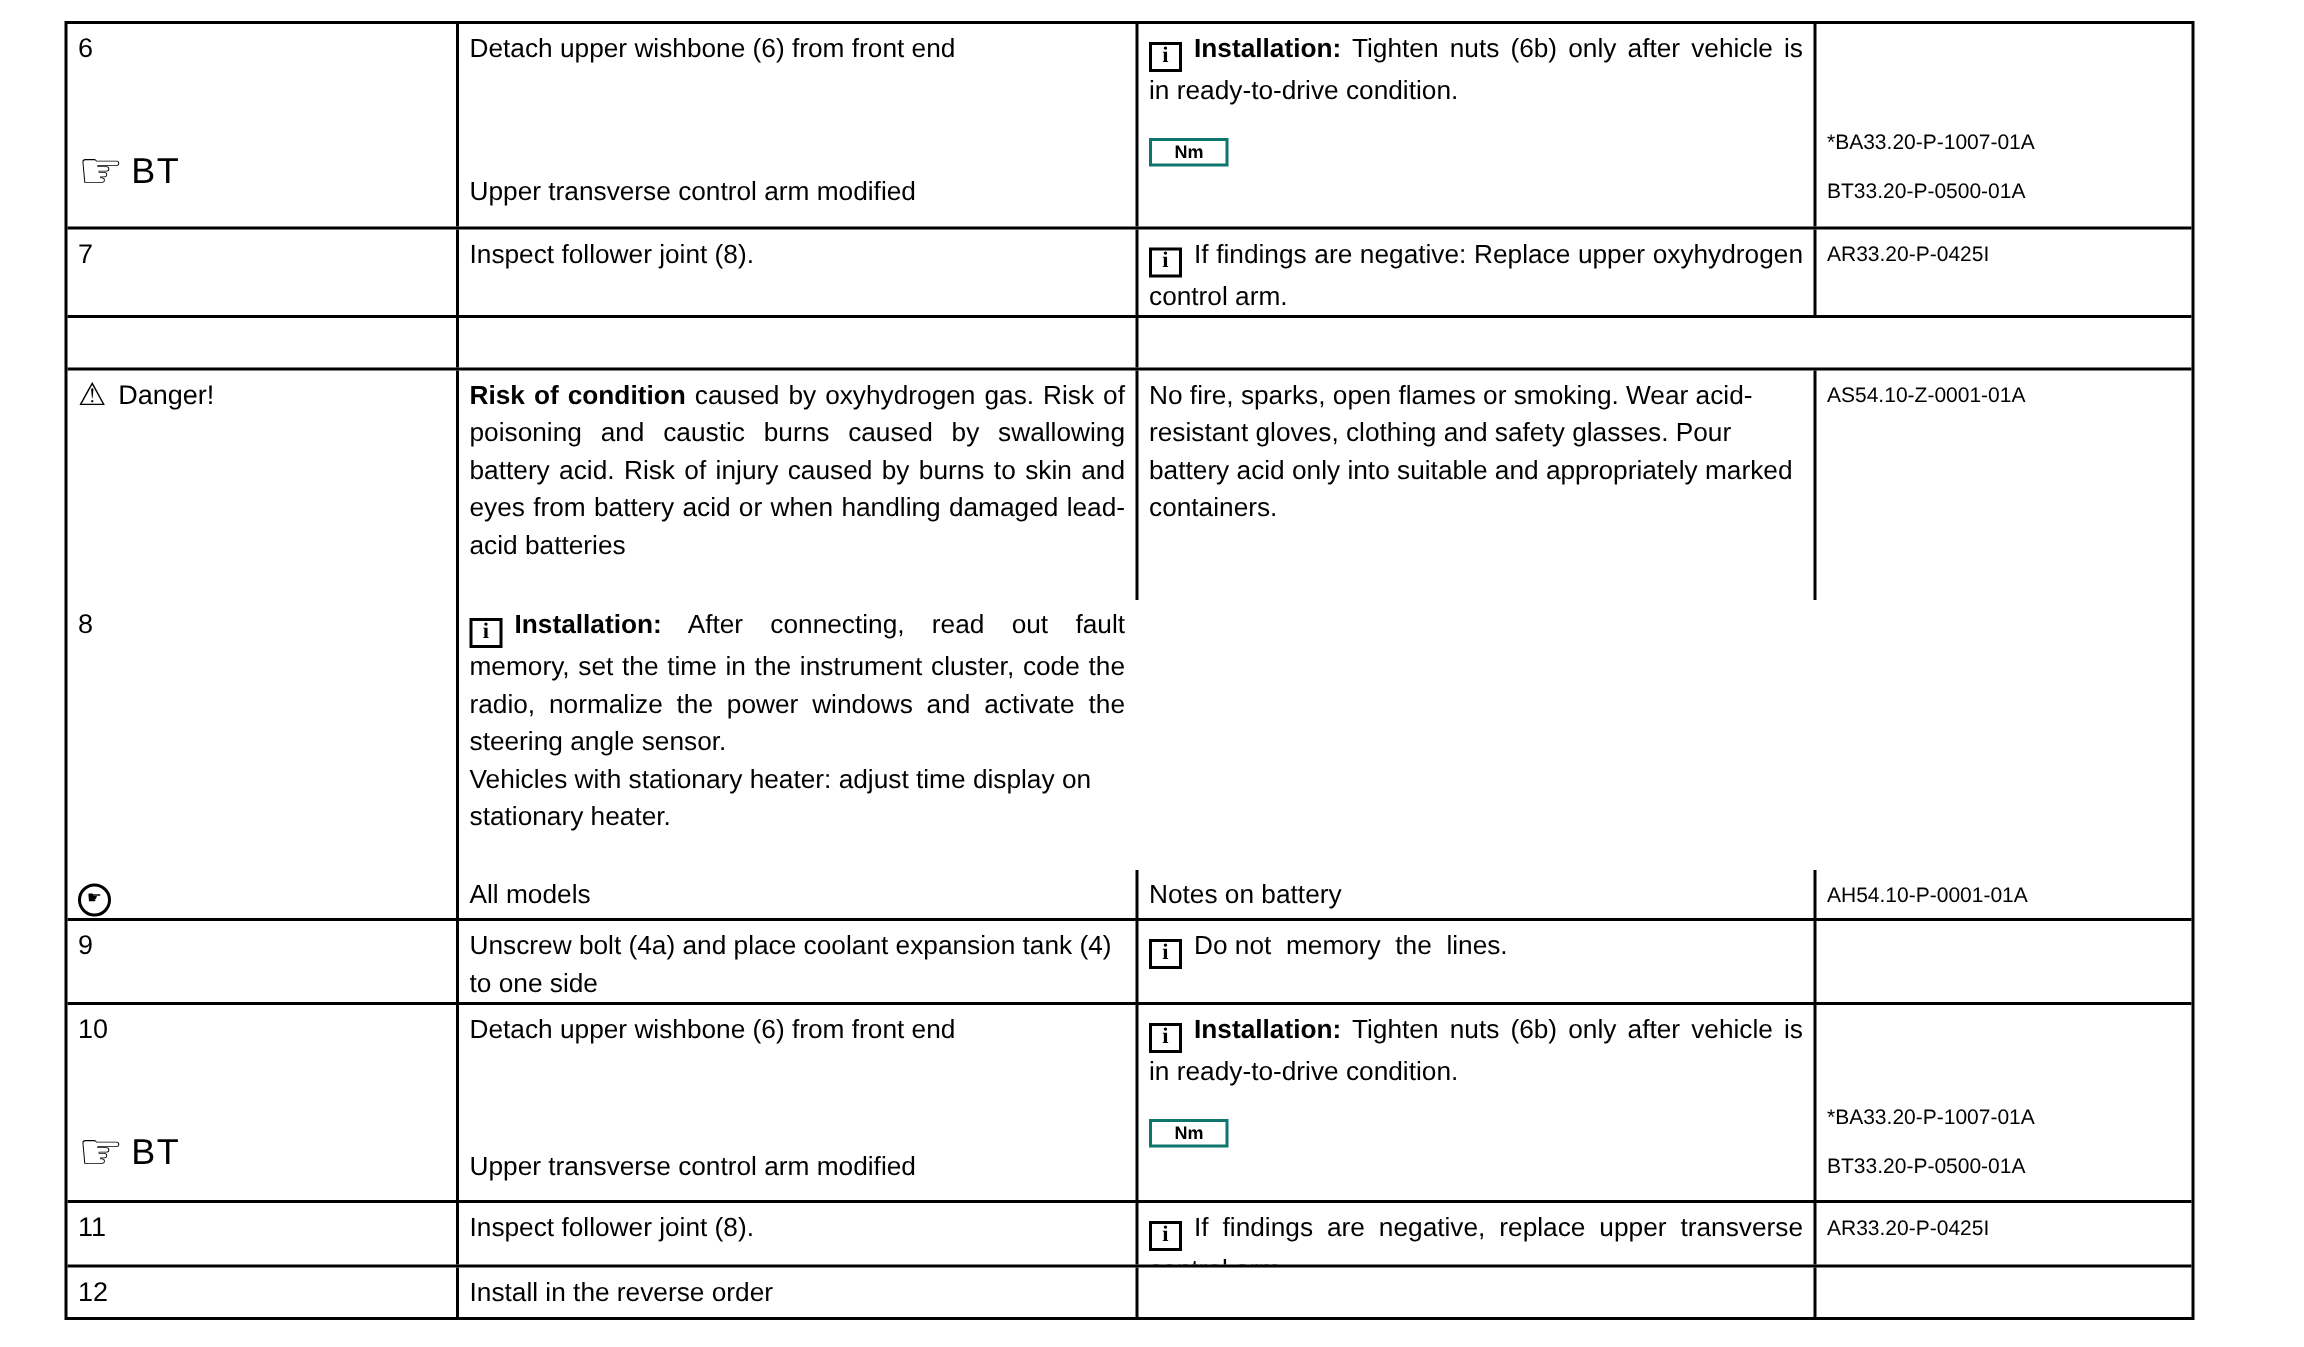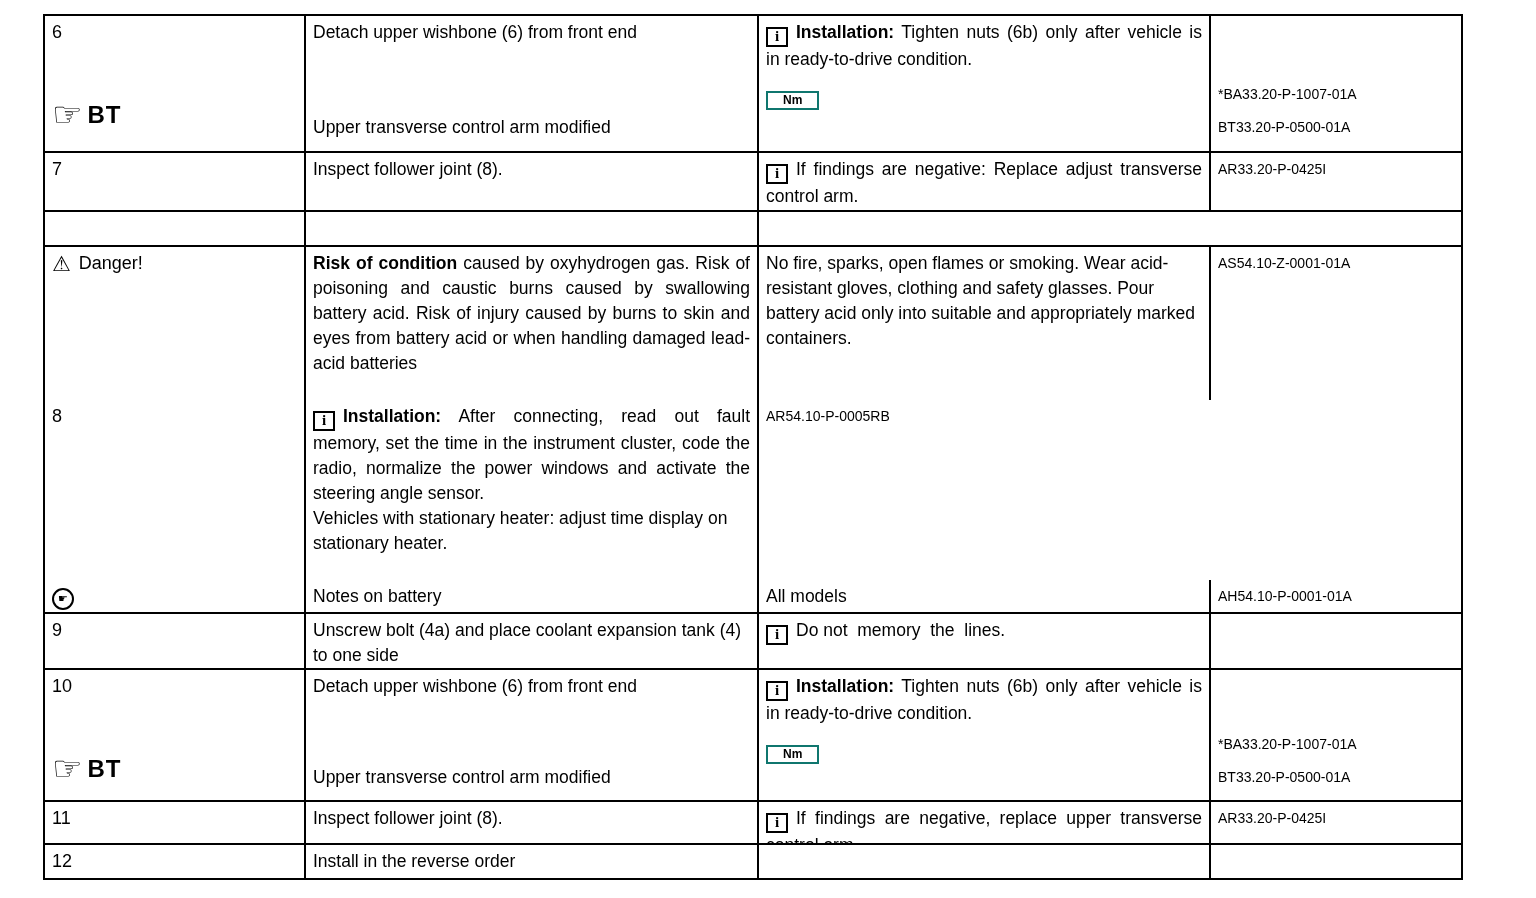--- a/index.html
+++ b/index.html
@@ -10,21 +10,21 @@
   .row + .row, .row.bordered{border-top:2px solid #000}
   .bigrow{display:block;border-top:2px solid #000}
   .subrow{display:grid;grid-template-columns:259px 453px 452px 1fr}
   .cell{padding:4px 7px;font-size:17.5px;line-height:25px;overflow:hidden}
   .cell + .cell{border-left:2px solid #000}
   .just{text-align:justify}
   .prewrap{white-space:pre-wrap}
   .stepnum{font-size:18px}
   .bt-wrap{display:flex;align-items:center}
   .hand{font-size:34px;line-height:30px}
-  .btlabel{font-weight:bold;font-size:24px;letter-spacing:1px;margin-left:5px}
+  .btlabel{font-weight:normal;font-size:24px;letter-spacing:1px;margin-left:5px}
   .info-icon{display:inline-flex;width:22px;height:20px;border:2px solid #000;align-items:center;justify-content:center;font-family:"Liberation Serif",serif;font-weight:bold;font-size:15px;margin-right:8px;vertical-align:-3px;background:#fff}
   .nm-icon{display:inline-block;border:2px solid #0f766e;padding:0 15px;font-size:12px;font-weight:bold;line-height:15px}
   .warn-wrap{display:flex;align-items:center;gap:8px;font-size:18px}
   .warn-icon{font-size:21px;line-height:22px}
   .note-icon{display:inline-flex;width:22px;height:22px;border:2px solid #000;border-radius:50%;align-items:center;justify-content:center;font-size:11px;background:#fff}
   .code{font-size:14px}
   .mt-bt{margin-top:54px}
   .mt-desc2{margin-top:70px}
   .mt-nm{margin-top:14px}
   .mt-code1{margin-top:62px}
@@ -63,21 +63,21 @@
   <div class="row" style="height:59px">
     <div class="cell">
       <div class="stepnum">7</div>
     </div>
     <div class="cell">
       <div>Inspect follower joint (8).</div>
     </div>
     <div class="cell">
       <div class="just"><span class="info-icon">
             <span>i</span>
-          </span><span>If findings are negative: Replace adjust transverse control arm.</span></div>
+          </span><span>If findings are negative: Replace upper oxyhydrogen control arm.</span></div>
     </div>
     <div class="cell">
       <div class="code">AR33.20-P-0425I</div>
     </div>
   </div>
 
   <div class="row" style="height:35px">
     <div class="cell"></div>
     <div class="cell"></div>
     <div class="cell"></div>
@@ -106,36 +106,33 @@
     <div class="subrow" style="height:180px">
       <div class="cell">
         <div class="stepnum">8</div>
       </div>
       <div class="cell">
         <div class="just"><span class="info-icon">
               <span>i</span>
             </span><b>Installation:</b> <span>After connecting, read out fault memory, set the time in the instrument cluster, code the radio, normalize the power windows and activate the steering angle sensor.</span></div>
         <div class="para2">Vehicles with stationary heater: adjust time display on stationary heater.</div>
       </div>
-      <div class="cell">
-        <div class="code">AR54.10-P-0005RB</div>
-      </div>
     </div>
 
     <div class="subrow" style="height:32px">
       <div class="cell">
         <span class="note-icon">
             <span>☛</span>
           </span>
       </div>
       <div class="cell">
+        <div>All models</div>
+      </div>
+      <div class="cell">
         <div>Notes on battery</div>
-      </div>
-      <div class="cell">
-        <div>All models</div>
       </div>
       <div class="cell">
         <div class="code">AH54.10-P-0001-01A</div>
       </div>
     </div>
 
   </div>
 
   <div class="row bordered" style="height:56px">
     <div class="cell">

